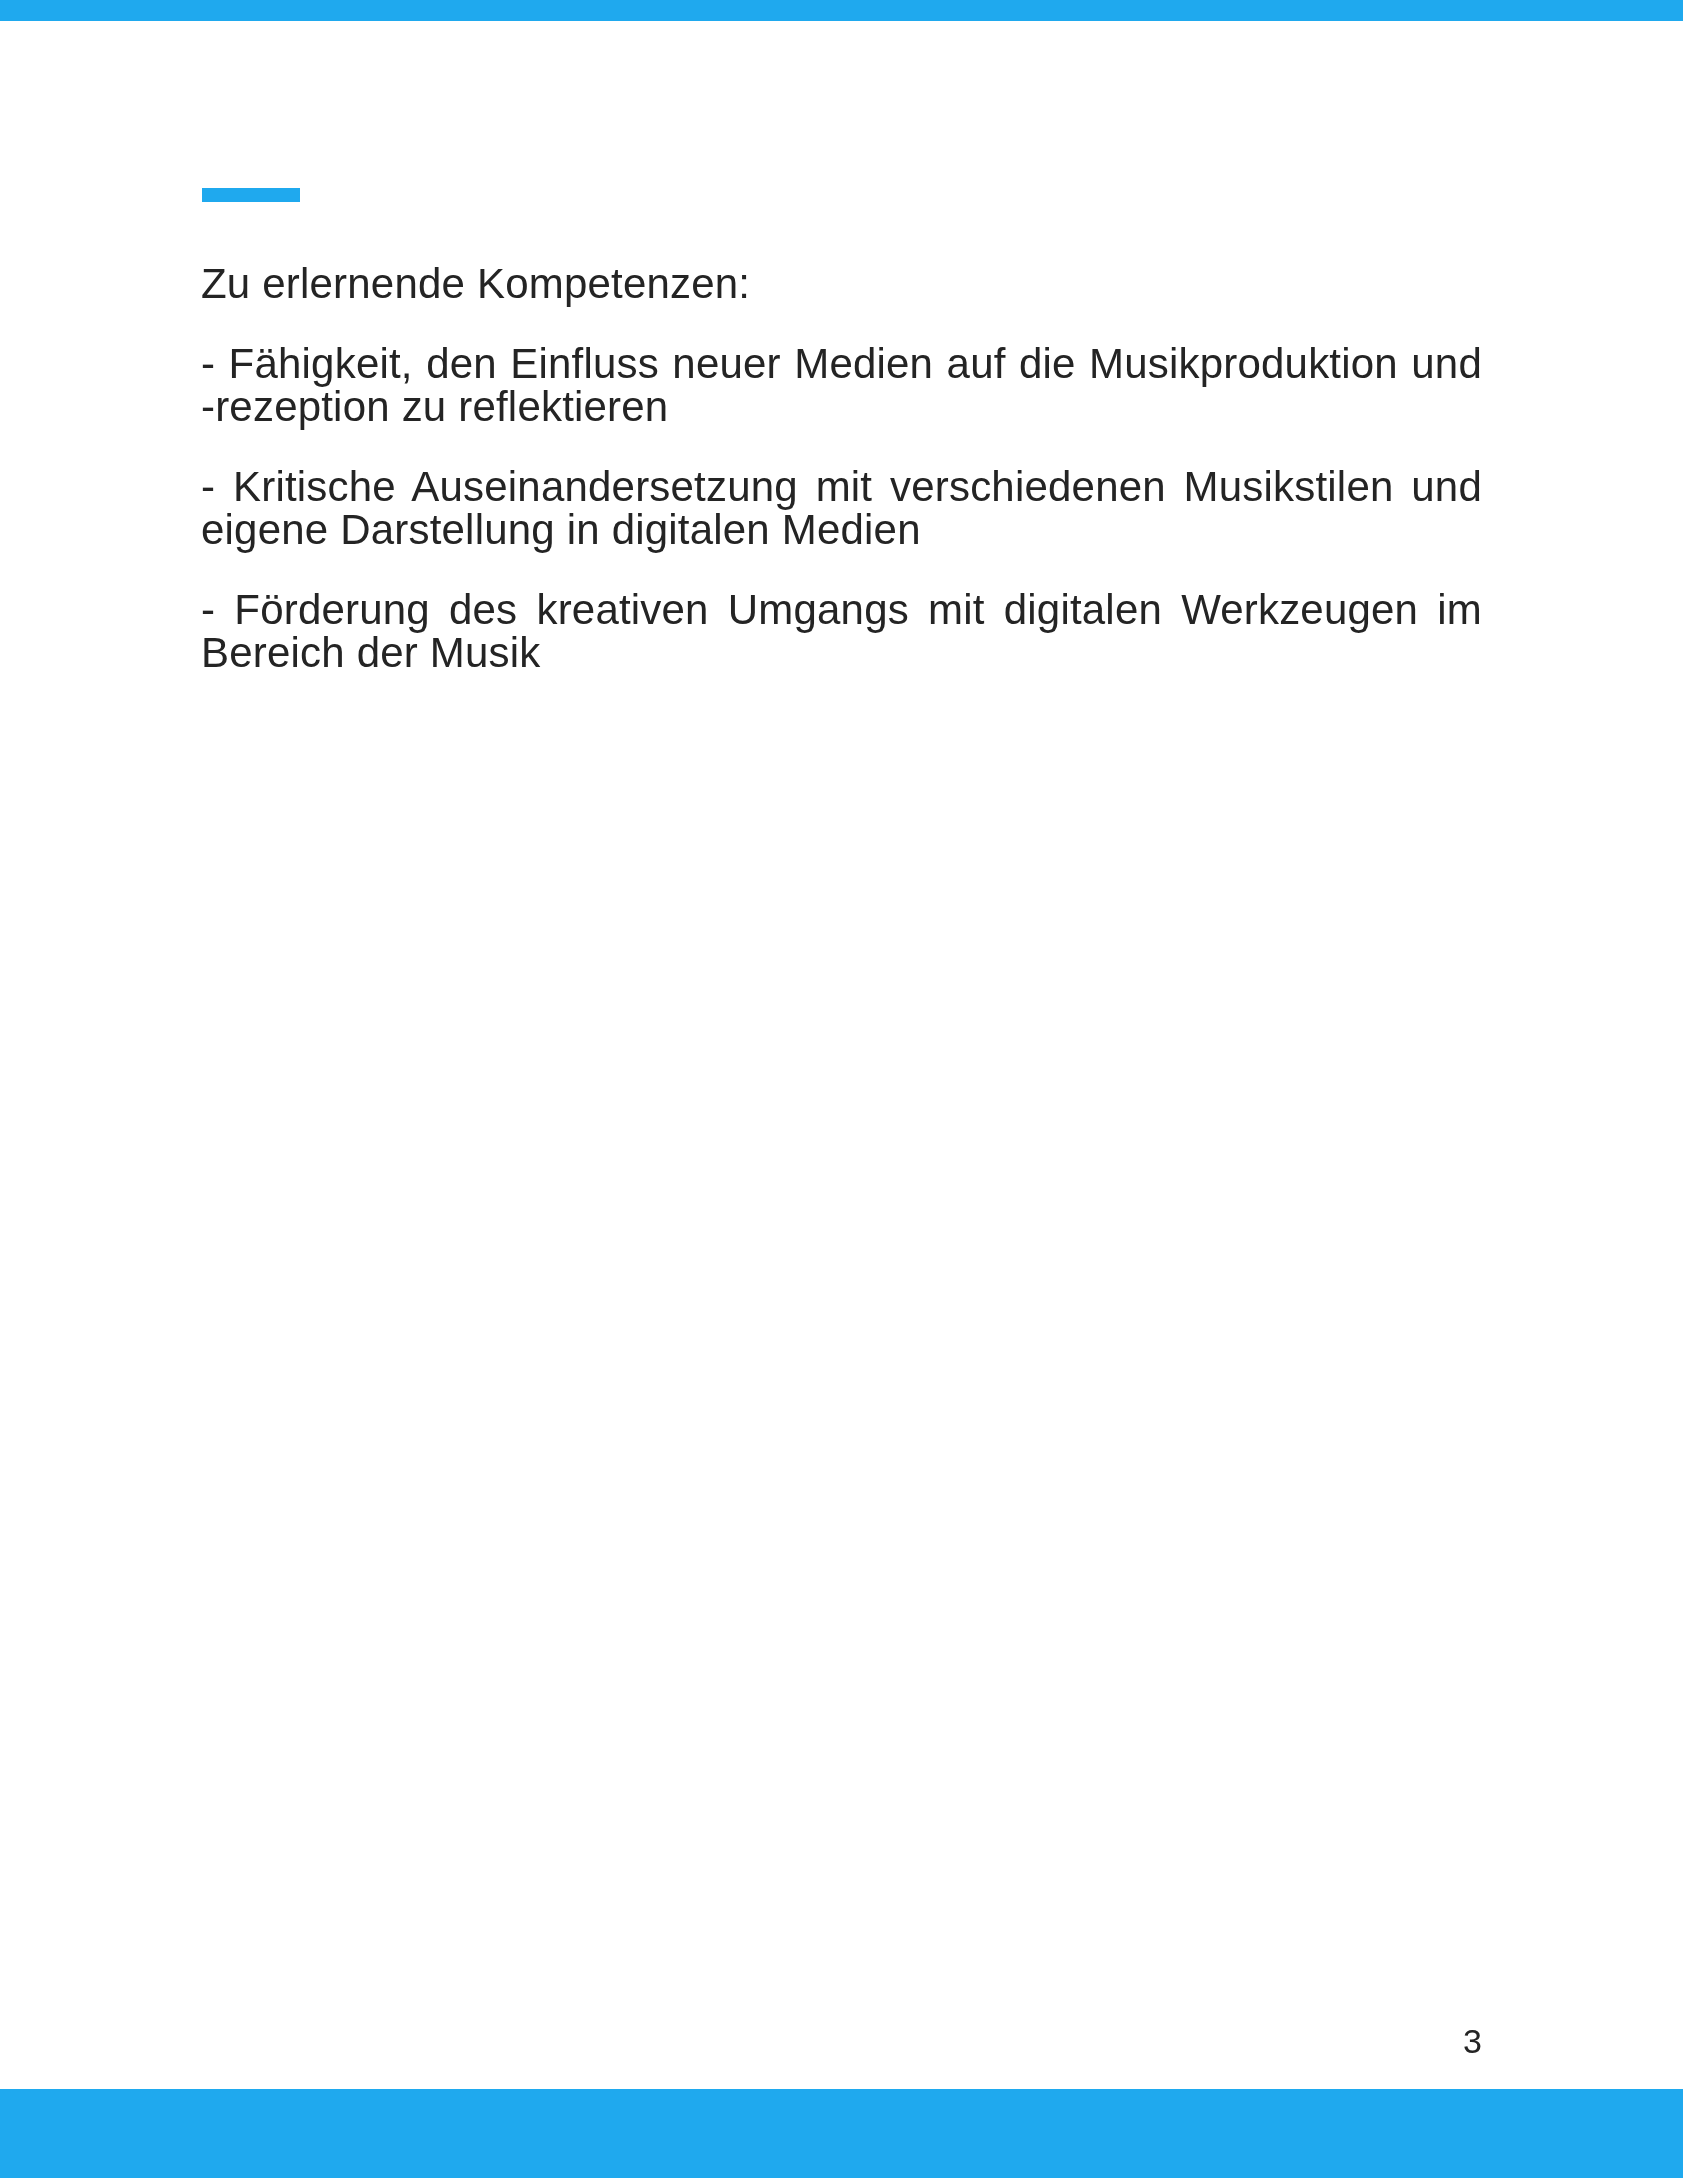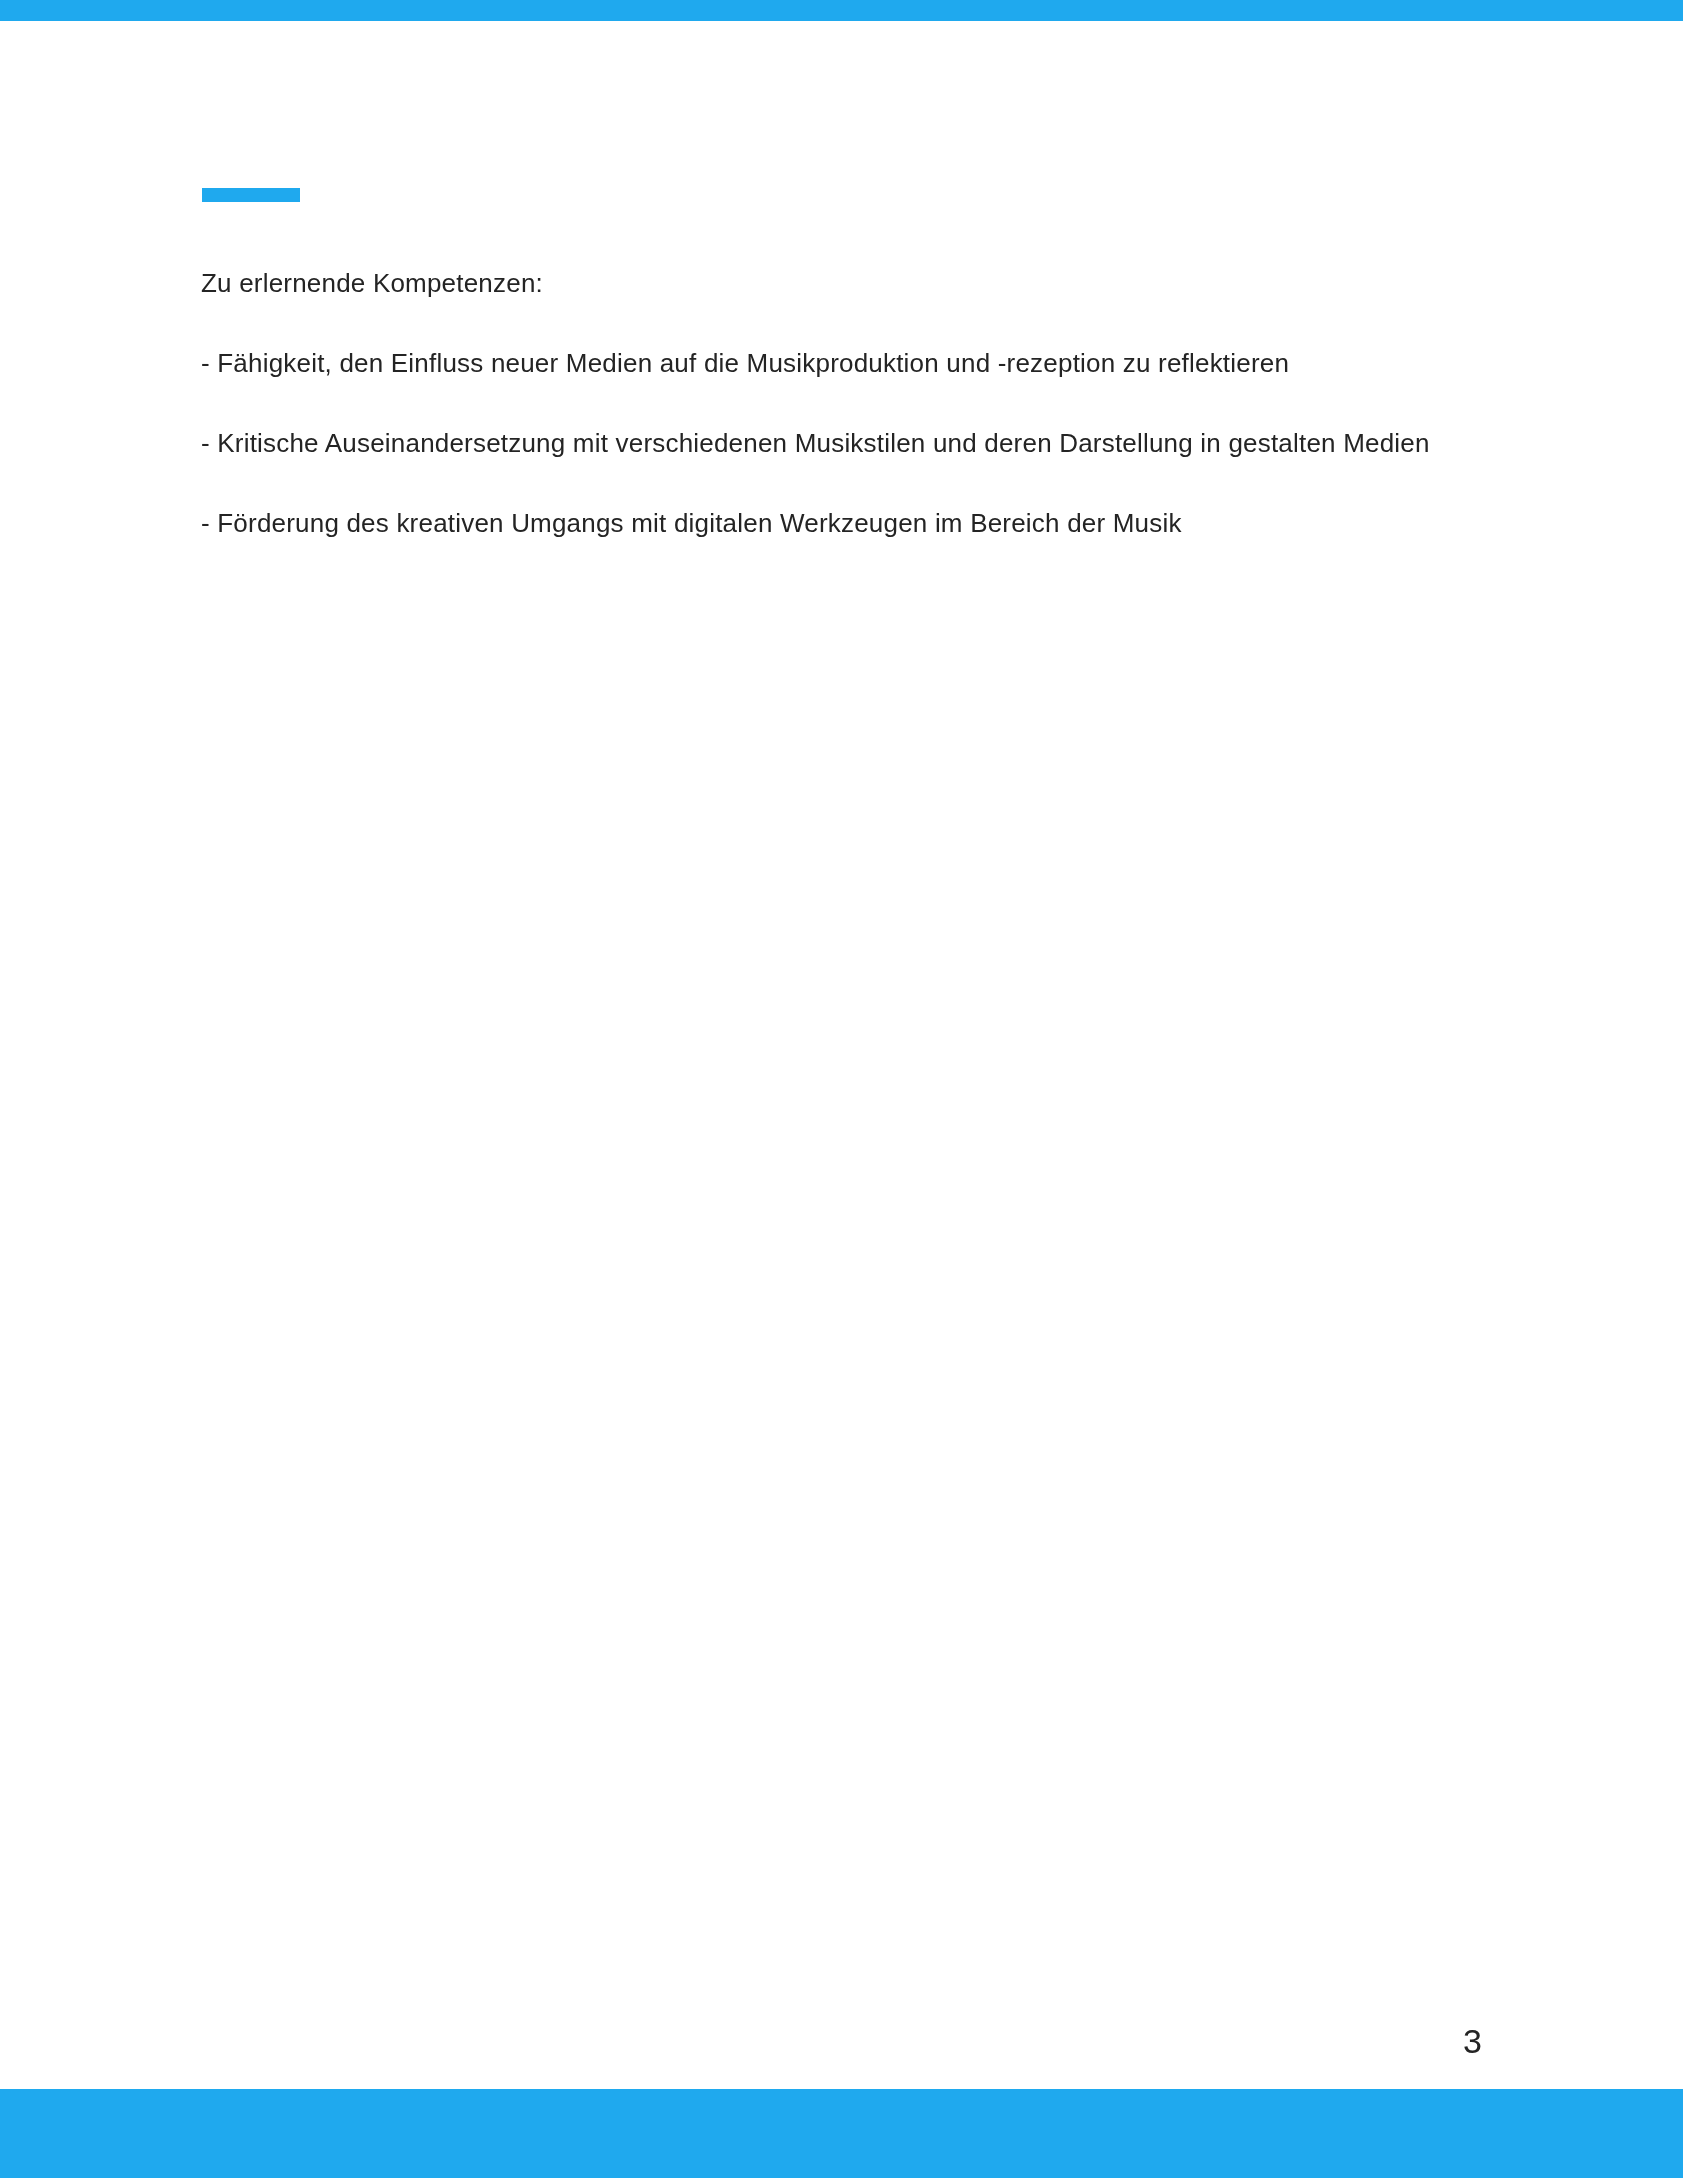--- a/index.html
+++ b/index.html
@@ -26,21 +26,21 @@
     left:202px; top:188px;
     width:98px; height:14px;
     background: var(--accent);
   }
   .content{
     position:absolute;
     left:201px; top:262px;
     width:1281px;
   }
   .content p{
-    font-size:26px;
+    font-size:42px;
     line-height:43px;
     letter-spacing:0.2px;
     text-align:justify;
     margin:0 0 37px 0;
     color: var(--text);
   }
   .page-number{
     position:absolute;
     top:2020px;
     right:201px;
@@ -59,20 +59,20 @@
 </head>
 <body>
 
 <div class="top-bar"></div>
 
 <div class="accent-rect"></div>
 
 <div class="content">
   <p>Zu erlernende Kompetenzen:</p>
   <p>- Fähigkeit, den Einfluss neuer Medien auf die Musikproduktion und -rezeption zu reflektieren</p>
-  <p>- Kritische Auseinandersetzung mit verschiedenen Musikstilen und deren Darstellung in gestalten Medien</p>
+  <p>- Kritische Auseinandersetzung mit verschiedenen Musikstilen und eigene Darstellung in digitalen Medien</p>
   <p>- Förderung des kreativen Umgangs mit digitalen Werkzeugen im Bereich der Musik</p>
 </div>
 
 <div class="page-number">3</div>
 
 <div class="bottom-bar"></div>
 
 
 </body></html>

